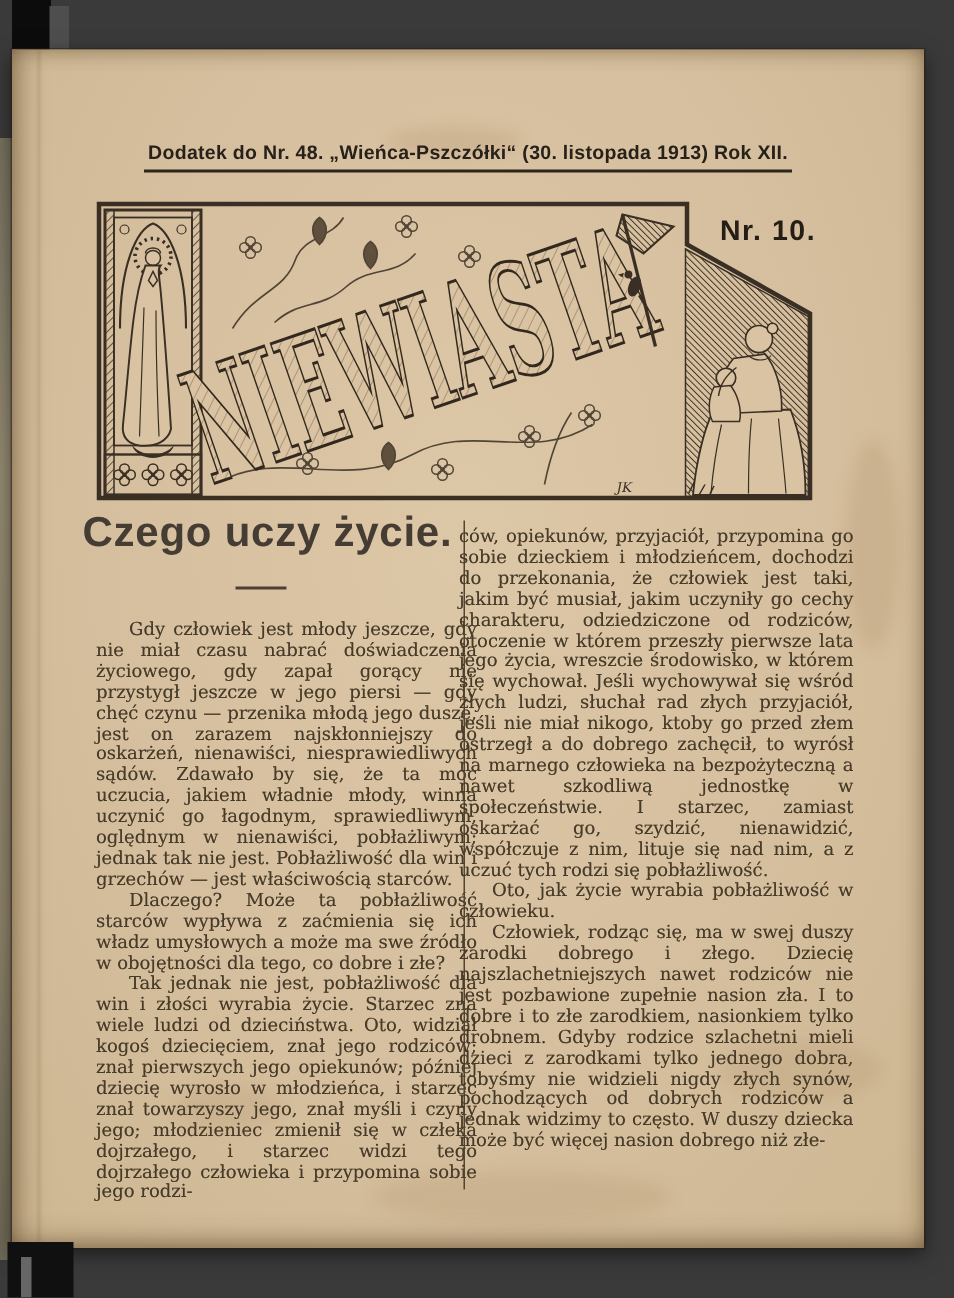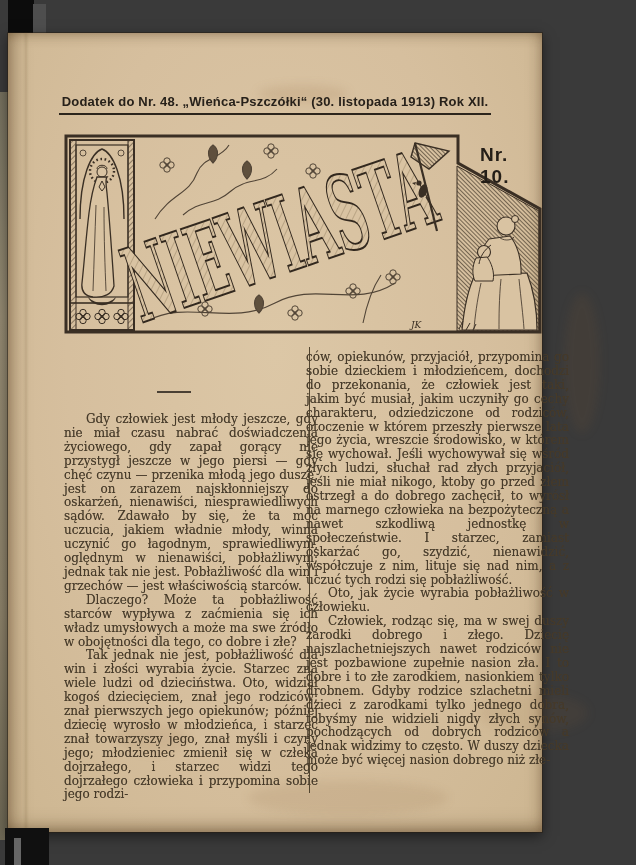--- a/index.html
+++ b/index.html
@@ -8,21 +8,21 @@
 
   
   .clip-top{position:absolute;left:8px;top:0;width:26px;height:34px;background:#0c0c0c;}
   .clip-top-gray{position:absolute;left:33px;top:4px;width:13px;height:30px;background:#4e4e4e;}
   .clip-bottom{position:absolute;left:5px;top:828px;width:44px;height:37px;background:#101010;}
   .clip-bottom-gray{position:absolute;left:14px;top:838px;width:7px;height:27px;background:#666;}
   .page-edge{position:absolute;left:0;top:92px;width:11px;height:748px;
     background:linear-gradient(180deg,#75705e,#948a72 30%,#8c8169 70%,#6d6754);}
 
   
-  .paper{position:absolute;left:8px;top:33px;width:534px;height:799px;
+  .paper{position:absolute;left:8px;top:33px;width:608px;height:799px;
     background:
       radial-gradient(ellipse at 50% 40%, #dcc7a6 0%, #d6bf9e 55%, #cdb691 100%);
     box-shadow:0 0 0 1px rgba(40,30,18,.5), 0 4px 12px rgba(0,0,0,.5),
       inset 12px 0 20px -10px rgba(80,56,28,.55),
       inset -9px 0 16px -9px rgba(80,56,28,.4),
       inset 0 -12px 18px -9px rgba(80,56,28,.5),
       inset 0 9px 14px -9px rgba(80,56,28,.35);}
   .crease{position:absolute;left:17px;top:0;width:2px;height:100%;
     background:rgba(90,66,36,.18);filter:blur(1px);}
   .stain{position:absolute;border-radius:50%;filter:blur(5px);pointer-events:none;}
@@ -160,20 +160,21 @@
         <path d="M413,125 C409,133 409,142 412,148 L430,148 C432,139 428,129 424,124 Z" fill="#d9c3a2" stroke="#3a2f24" stroke-width="1"></path>
         <path d="M428,112 C421,117 417,124 416,131" fill="none" stroke="#3a2f24" stroke-width="1"></path>
         <path d="M396,196 l4,-8 M403,197 l4,-7 M410,197 l3,-6" stroke="#3a2f24" stroke-width="1" fill="none"></path>
       </g>
 
       <text x="348" y="195" font-size="9" font-style="italic" font-family="'DejaVu Serif',serif" fill="#3a2f24">JK</text>
     </svg>
 
     <div class="issue">Nr. 10.</div>
 
+    <div class="article-title">Czego uczy życie.</div>
     <div class="title-rule"></div>
 
     <div class="col col-left">
         <p class="para">Gdy człowiek jest młody jeszcze, gdy nie miał czasu nabrać doświadczenia życiowego, gdy zapał gorący nie przystygł jeszcze w jego piersi — gdy chęć czynu — przenika młodą jego duszę, jest on zarazem najskłonniejszy do oskarżeń, nienawiści, niesprawiedliwych sądów. Zdawało by się, że ta moc uczucia, jakiem władnie młody, winna uczynić go łagodnym, sprawiedliwym, oględnym w nienawiści, pobłażliwym; jednak tak nie jest. Pobłażliwość dla win i grzechów — jest właściwością starców.</p>
         <p class="para">Dlaczego? Może ta pobłażliwość starców wypływa z zaćmienia się ich władz umysłowych a może ma swe źródło w obojętności dla tego, co dobre i złe?</p>
         <p class="para">Tak jednak nie jest, pobłażliwość dla win i złości wyrabia życie. Starzec zna wiele ludzi od dzieciństwa. Oto, widział kogoś dziecięciem, znał jego rodziców; znał pierwszych jego opiekunów; później dziecię wyrosło w młodzieńca, i starzec znał towarzyszy jego, znał myśli i czyny jego; młodzieniec zmienił się w człeka dojrzałego, i starzec widzi tego dojrzałego człowieka i przypomina sobie jego rodzi-</p>
       </div>
     <div class="divider"></div>
     <div class="col col-right">
         <p class="para">ców, opiekunów, przyjaciół, przypomina go sobie dzieckiem i młodzieńcem, dochodzi do przekonania, że człowiek jest taki, jakim być musiał, jakim uczyniły go cechy charakteru, odziedziczone od rodziców, otoczenie w którem przeszły pierwsze lata jego życia, wreszcie środowisko, w którem się wychował. Jeśli wychowywał się wśród złych ludzi, słuchał rad złych przyjaciół, jeśli nie miał nikogo, ktoby go przed złem ostrzegł a do dobrego zachęcił, to wyrósł na marnego człowieka na bezpożyteczną a nawet szkodliwą jednostkę w społeczeństwie. I starzec, zamiast oskarżać go, szydzić, nienawidzić, współczuje z nim, lituje się nad nim, a z uczuć tych rodzi się pobłażliwość.</p>

